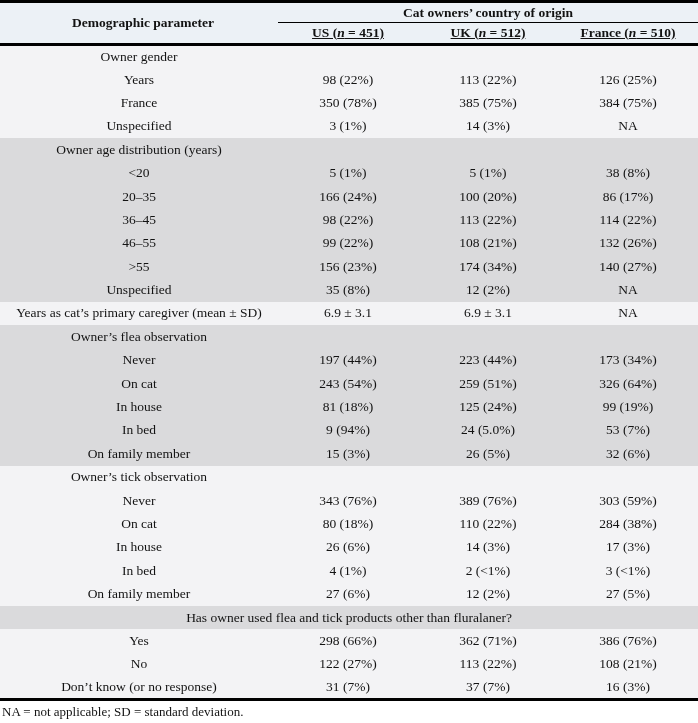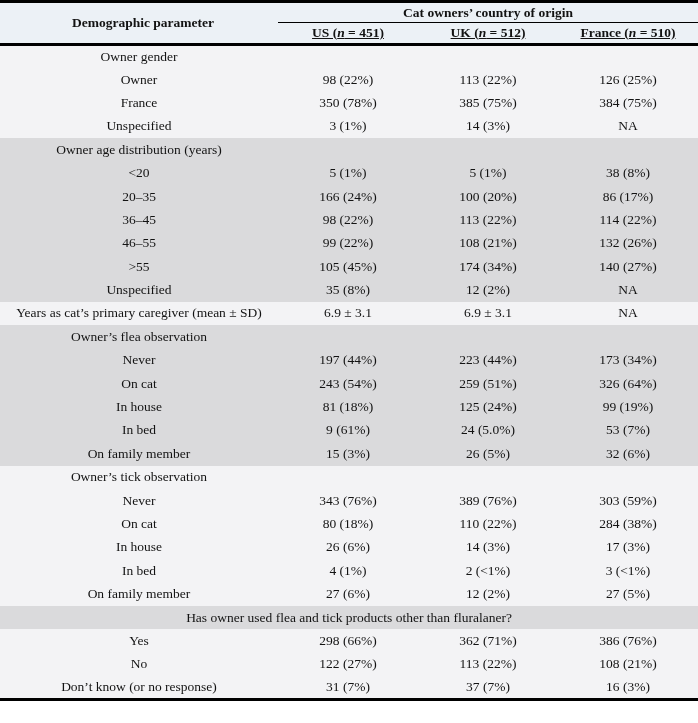--- a/index.html
+++ b/index.html
@@ -87,21 +87,21 @@
       </tr>
     </thead>
     <tbody>
         <tr class="light">
           <td>Owner gender</td>
           <td></td>
           <td></td>
           <td></td>
         </tr>
         <tr class="light">
-          <td>Owner</td>
+          <td>Years</td>
           <td>98 (22%)</td>
           <td>113 (22%)</td>
           <td>126 (25%)</td>
         </tr>
         <tr class="light">
           <td>France</td>
           <td>350 (78%)</td>
           <td>385 (75%)</td>
           <td>384 (75%)</td>
         </tr>
@@ -136,21 +136,21 @@
           <td>114 (22%)</td>
         </tr>
         <tr class="gray">
           <td>46–55</td>
           <td>99 (22%)</td>
           <td>108 (21%)</td>
           <td>132 (26%)</td>
         </tr>
         <tr class="gray">
           <td>&gt;55</td>
-          <td>105 (45%)</td>
+          <td>156 (23%)</td>
           <td>174 (34%)</td>
           <td>140 (27%)</td>
         </tr>
         <tr class="gray">
           <td>Unspecified</td>
           <td>35 (8%)</td>
           <td>12 (2%)</td>
           <td>NA</td>
         </tr>
         <tr class="light">
@@ -178,21 +178,21 @@
           <td>326 (64%)</td>
         </tr>
         <tr class="gray">
           <td>In house</td>
           <td>81 (18%)</td>
           <td>125 (24%)</td>
           <td>99 (19%)</td>
         </tr>
         <tr class="gray">
           <td>In bed</td>
-          <td>9 (61%)</td>
+          <td>9 (94%)</td>
           <td>24 (5.0%)</td>
           <td>53 (7%)</td>
         </tr>
         <tr class="gray">
           <td>On family member</td>
           <td>15 (3%)</td>
           <td>26 (5%)</td>
           <td>32 (6%)</td>
         </tr>
         <tr class="light">
@@ -247,13 +247,14 @@
           <td>108 (21%)</td>
         </tr>
         <tr class="light">
           <td>Don’t know (or no response)</td>
           <td>31 (7%)</td>
           <td>37 (7%)</td>
           <td>16 (3%)</td>
         </tr>
       </tbody>
   </table>
+  <div class="footnote">NA = not applicable; SD = standard deviation.</div>
 </div>
 
 </body></html>

